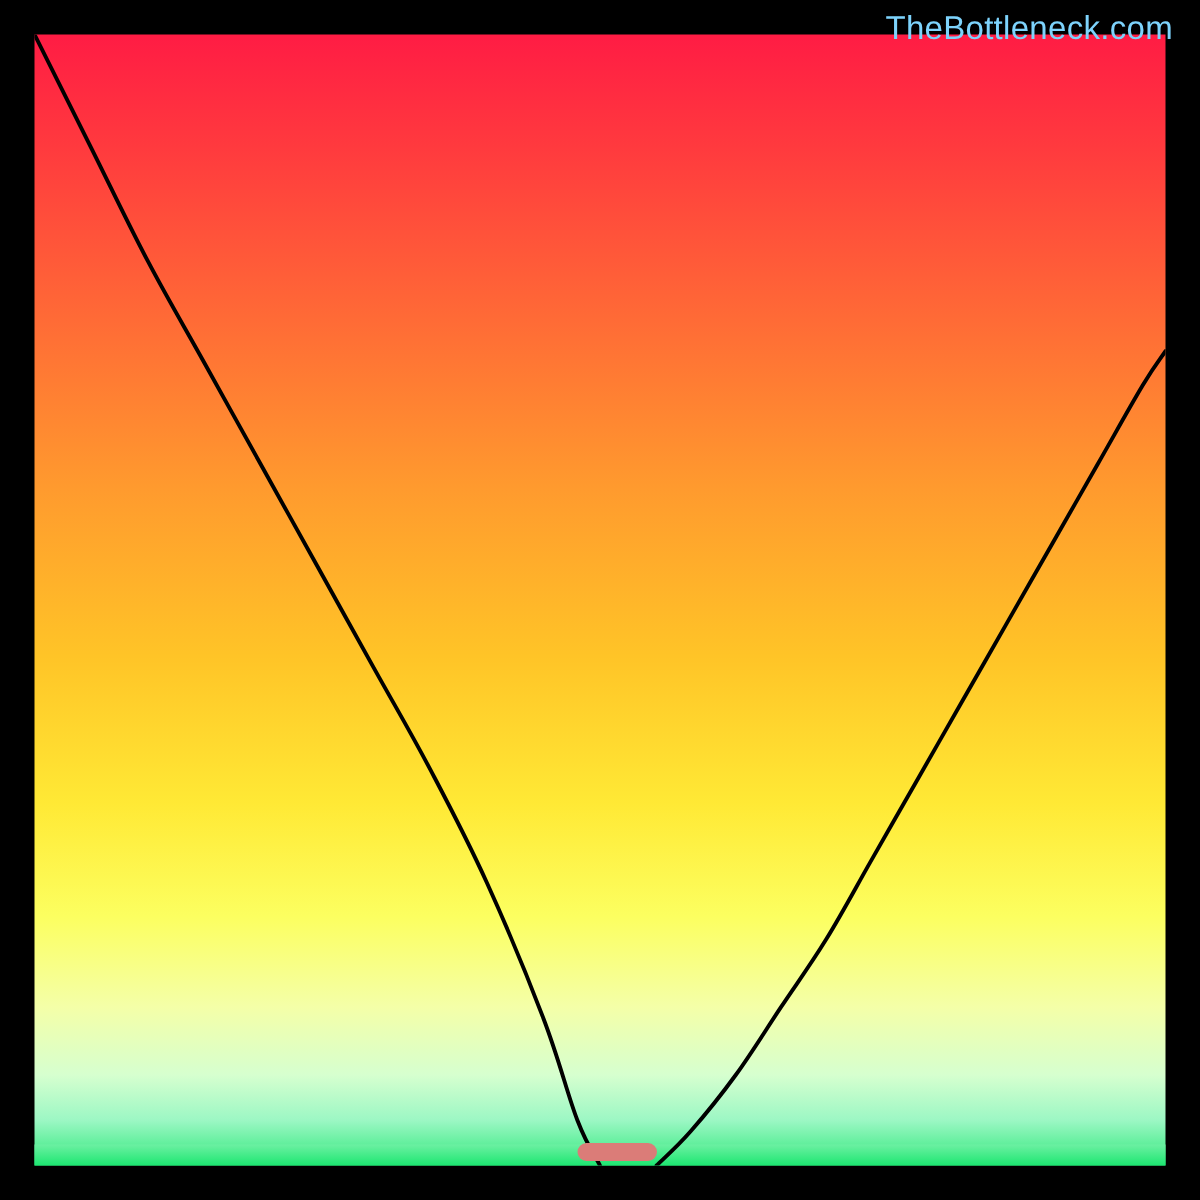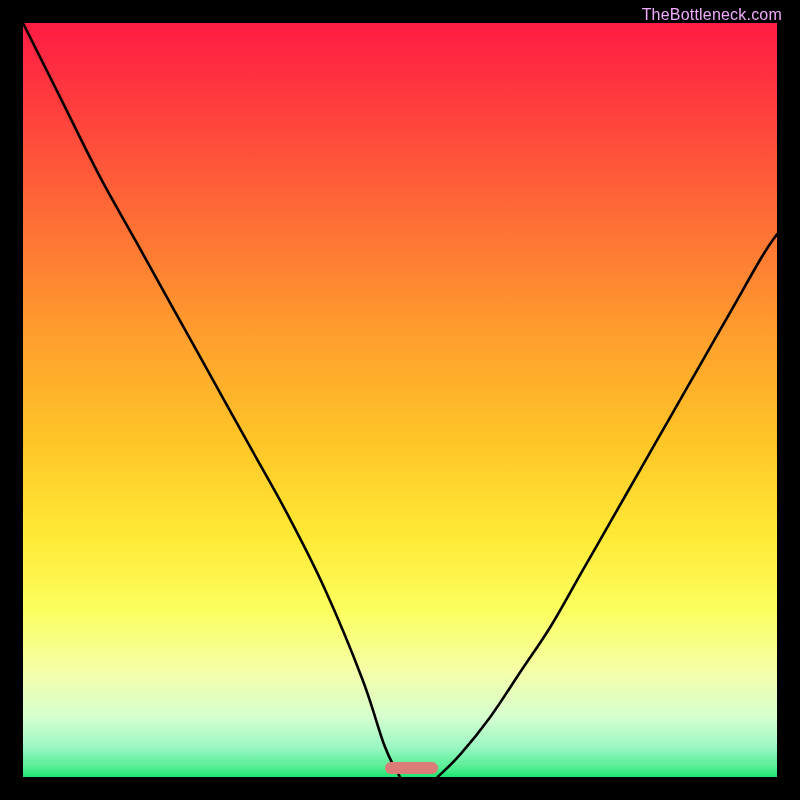--- a/index.html
+++ b/index.html
@@ -13,22 +13,22 @@
   }
   .container {
     position: relative;
     width: 800px;
     height: 800px;
   }
   .watermark {
     position: absolute;
     top: 6px;
     right: 18px;
-    color: #f0abfc;
-    font-size: 16px;
+    color: #7dd3fc;
+    font-size: 22px;
     font-weight: 400;
     letter-spacing: 0.2px;
     z-index: 20;
   }
   .plot-frame {
     position: absolute;
     left: 23px;
     top: 23px;
     width: 754px;
     height: 754px;

